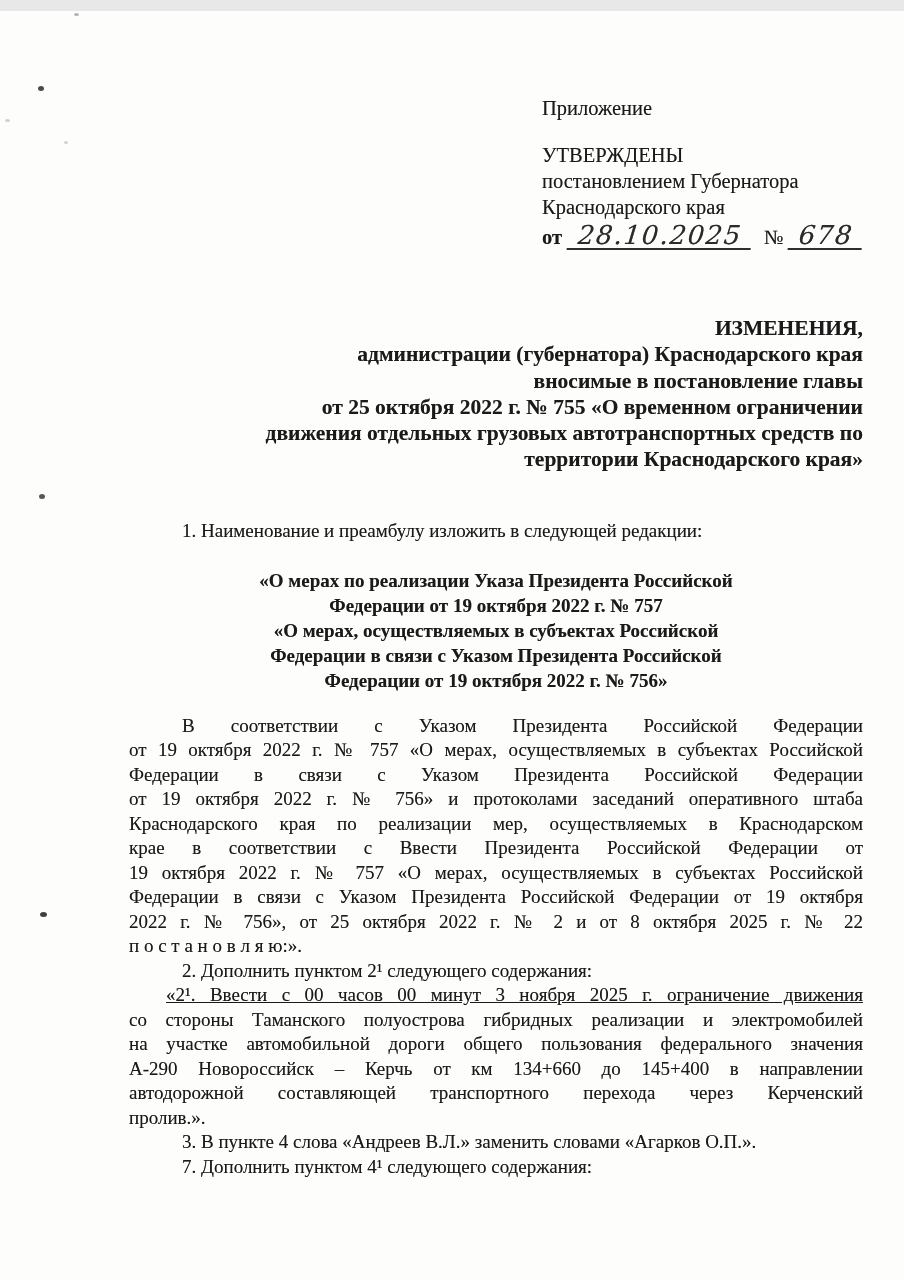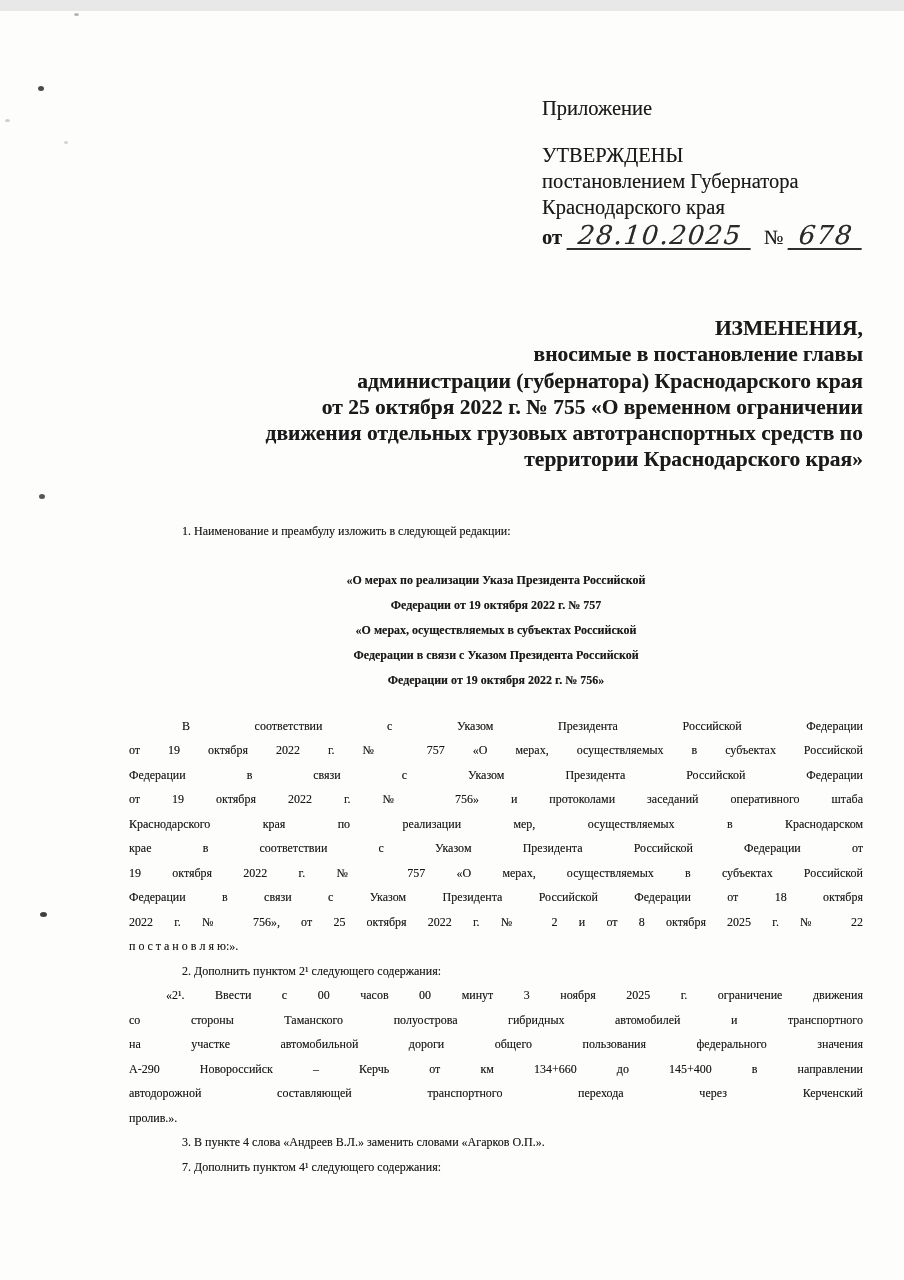--- a/index.html
+++ b/index.html
@@ -58,32 +58,32 @@
     font-size: 21.5px;
     line-height: 26.3px;
   }
 
   
   .doc-body {
     position: absolute;
     left: 129px;
     top: 508px;
     width: 734px;
-    font-size: 12px;
+    font-size: 19px;
   }
   .ln {
     height: 24.5px;
     line-height: 24.5px;
     overflow: hidden;
     text-align: justify;
     text-align-last: justify;
   }
   .ln.left { text-align: left; text-align-last: left; }
   .i53 { text-indent: 53px; }
-  .i37 { text-indent: 37px; }
+  .i37 { text-indent: 37px; text-decoration: underline; }
   .quote {
     margin-top: 24px;
     font-weight: bold;
     text-align: center;
     font-family: Liberation Serif, serif;
   }
   .quote .qln {
     height: 25px;
     line-height: 25px;
   }
@@ -118,22 +118,22 @@
     <div class="date-row">
       <span class="date-label">от</span>
       <span class="hw-underline u-date">28.10.2025</span>
       <span class="num-sign">№</span>
       <span class="hw-underline u-num">678</span>
     </div>
   </div>
 
   <div class="doc-title">
     <div>ИЗМЕНЕНИЯ,</div>
+    <div>администрации (губернатора) Краснодарского края</div>
     <div>вносимые в постановление главы</div>
-    <div>администрации (губернатора) Краснодарского края</div>
     <div>от 25 октября 2022 г. № 755 «О временном ограничении</div>
     <div>движения отдельных грузовых автотранспортных средств по</div>
     <div>территории Краснодарского края»</div>
   </div>
 
   <div class="doc-body">
 
     <div class="ln left i53">1. Наименование и преамбулу изложить в следующей редакции:</div>
 
     <div class="quote">
@@ -143,30 +143,30 @@
       <div class="qln">Федерации в связи с Указом Президента Российской</div>
       <div class="qln">Федерации от 19 октября 2022 г. № 756»</div>
     </div>
 
     <div class="para">
       <div class="ln i53">В соответствии с Указом Президента Российской Федерации</div>
       <div class="ln">от 19 октября 2022 г. № 757 «О мерах, осуществляемых в субъектах Российской</div>
       <div class="ln">Федерации в связи с Указом Президента Российской Федерации</div>
       <div class="ln">от 19 октября 2022 г. № 756» и протоколами заседаний оперативного штаба</div>
       <div class="ln">Краснодарского края по реализации мер, осуществляемых в Краснодарском</div>
-      <div class="ln">крае в соответствии с Указом Президента Российской Федерации от</div>
+      <div class="ln">крае в соответствии с Ввести Президента Российской Федерации от</div>
       <div class="ln">19 октября 2022 г. № 757 «О мерах, осуществляемых в субъектах Российской</div>
-      <div class="ln">Федерации в связи с Указом Президента Российской Федерации от 18 октября</div>
+      <div class="ln">Федерации в связи с Указом Президента Российской Федерации от 19 октября</div>
       <div class="ln">2022 г. № 756», от 25 октября 2022 г. № 2 и от 8 октября 2025 г. № 22</div>
       <div class="ln left">п о с т а н о в л я ю:».</div>
 
       <div class="ln left i53">2. Дополнить пунктом 2¹ следующего содержания:</div>
 
       <div class="ln i37">«2¹. Ввести с 00 часов 00 минут 3 ноября 2025 г. ограничение движения</div>
-      <div class="ln">со стороны Таманского полуострова гибридных автомобилей и транспортного</div>
+      <div class="ln">со стороны Таманского полуострова гибридных реализации и электромобилей</div>
       <div class="ln">на участке автомобильной дороги общего пользования федерального значения</div>
       <div class="ln">А-290 Новороссийск – Керчь от км 134+660 до 145+400 в направлении</div>
       <div class="ln">автодорожной составляющей транспортного перехода через Керченский</div>
       <div class="ln left">пролив.».</div>
 
       <div class="ln left i53">3. В пункте 4 слова «Андреев В.Л.» заменить словами «Агарков О.П.».</div>
       <div class="ln left i53">7. Дополнить пунктом 4¹ следующего содержания:</div>
     </div>
 
   </div>

